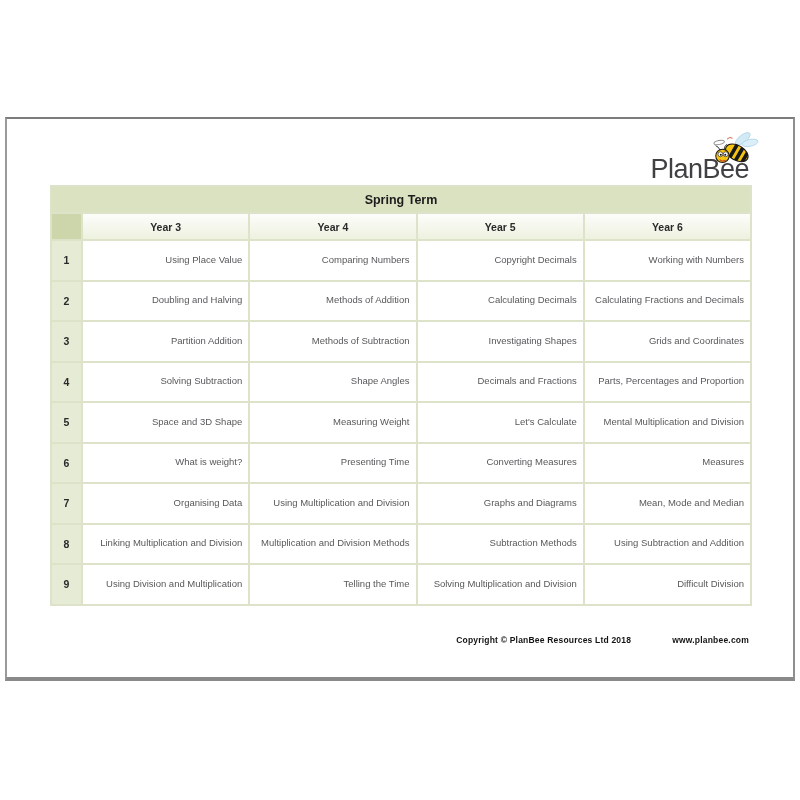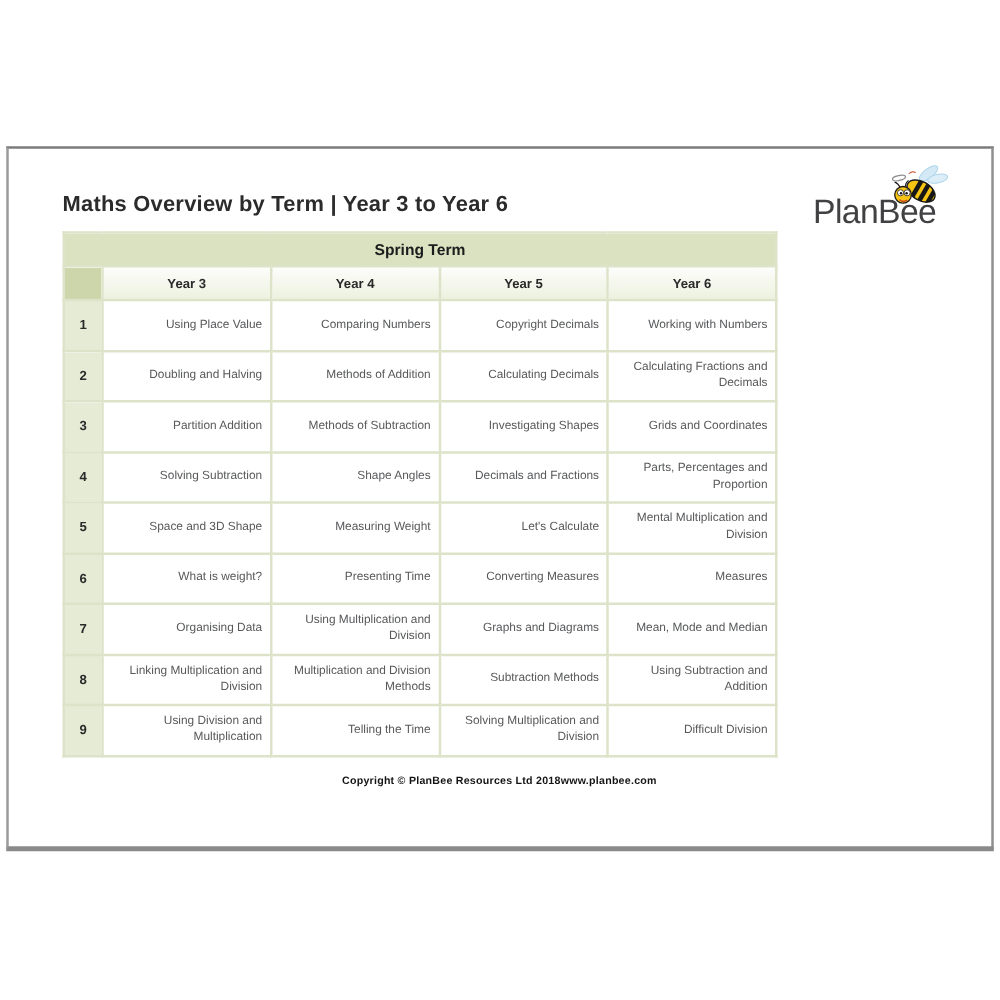--- a/index.html
+++ b/index.html
@@ -20,21 +20,21 @@
   .logo { position:absolute; right:44px; top:26px; width:120px; height:40px; }
   .logo-text {
     position:absolute; right:0; bottom:0; font-size:27px; color:#414042;
     letter-spacing:-0.5px; white-space:nowrap;
   }
   .logo-text .plan { font-weight:normal; }
   .logo-text .bee  { font-weight:normal; }
   .bee-svg { position:absolute; right:-10px; top:-16px; width:52px; height:44px; }
 
   table.overview {
-    position:absolute; left:43px; top:66px; width:572px;
+    position:absolute; left:43px; top:66px; width:702px;
     border-collapse:collapse; table-layout:fixed;
     border:2px solid #b4bf8f;
   }
   table.overview td { border:2px solid #dce3c8; overflow:hidden; }
   col.c-num { width:31px; }
   tr.banner td {
     background:#dbe2c2; height:23px; text-align:center;
     font-size:12.5px; font-weight:bold; color:#1c1c1c;
   }
   tr.head td {
@@ -45,33 +45,32 @@
   tr.data td { height:36.5px; }
   td.num {
     background:#e6ebd5; text-align:center;
     font-size:10.5px; font-weight:bold; color:#2a2a2a;
   }
   td.cell {
     background:#ffffff; text-align:right; vertical-align:middle;
     font-size:9.5px; color:#57585a; padding:1px 6px; line-height:1.35;
   }
   .footer {
-    position:absolute; left:43px; right:44px; top:500px;
-    display:flex; justify-content:center; align-items:baseline;
+    position:absolute; left:43px; right:44px; top:516px;
+    display:flex; justify-content:flex-end; align-items:baseline;gap:41px;
   }
   .footer-copyright, .footer-site {
     font-size:8.5px; font-weight:bold; color:#141414; letter-spacing:0.2px;
   }
 </style>
 </head>
 <body>
 
 <div class="page">
 
-  <div class="doc-title">Maths Overview by Term | Year 3 to Year 6</div>
 
   <div class="logo">
     <svg class="bee-svg" viewBox="0 0 64 54" aria-hidden="true">
 
       <ellipse cx="44" cy="12" rx="11" ry="4.6" fill="#d3e9f5" stroke="#aed5e9" stroke-width="1" transform="rotate(-38 44 12)"></ellipse>
       <ellipse cx="53" cy="17" rx="10" ry="4.2" fill="#dceef8" stroke="#aed5e9" stroke-width="1" transform="rotate(-12 53 17)"></ellipse>
 
       <g transform="rotate(30 34 30)">
         <ellipse cx="36" cy="28" rx="15" ry="9.2" fill="#f6c412" stroke="#1a1a1a" stroke-width="1.4"></ellipse>
         <clipPath id="bodyclip">

